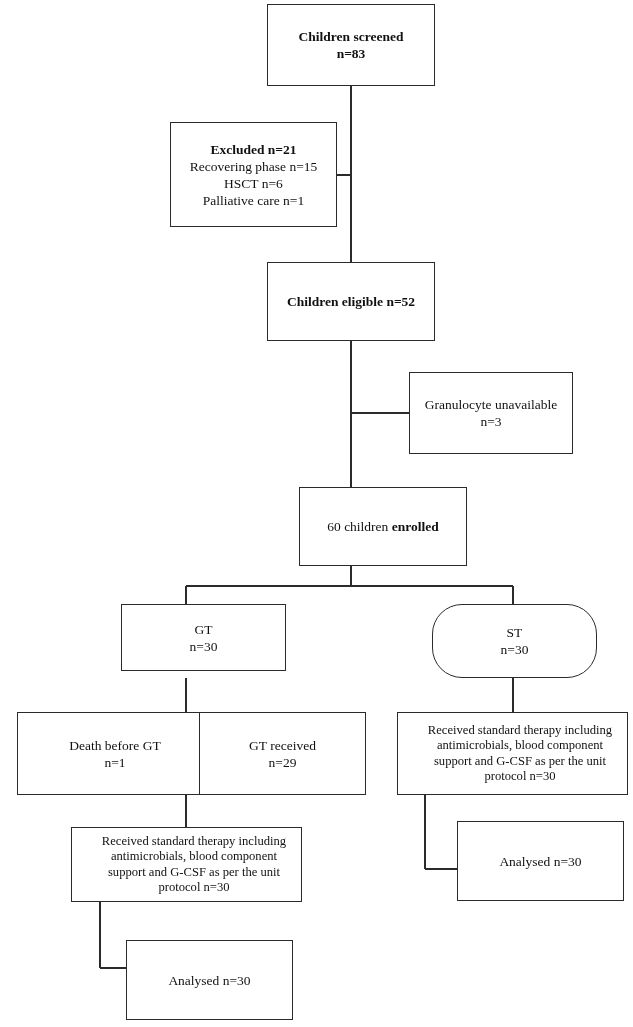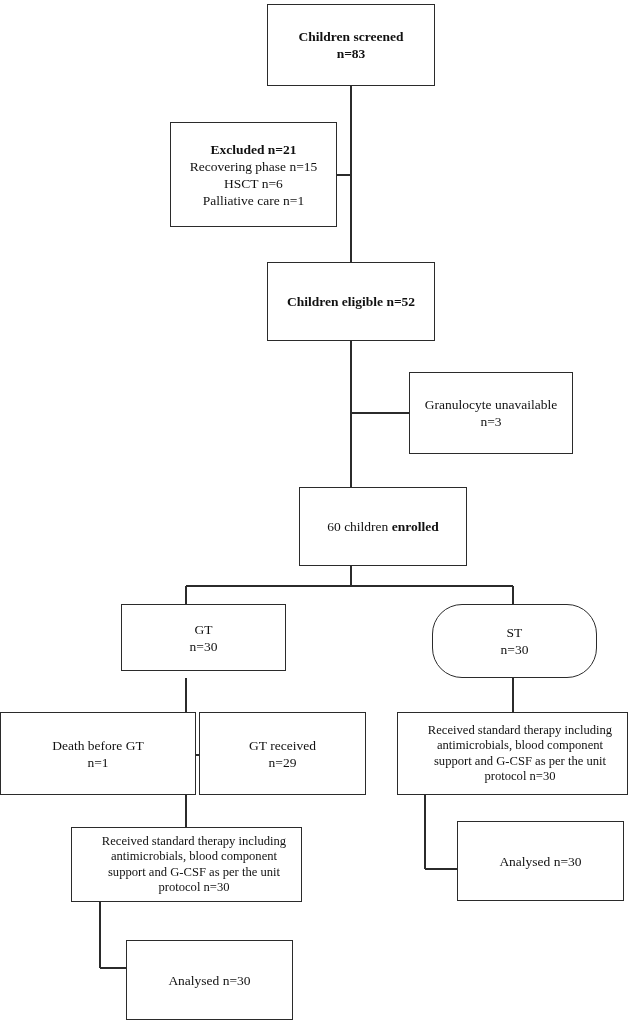--- a/index.html
+++ b/index.html
@@ -115,21 +115,21 @@
   <div class="node" style="left:104px; top:604px; width:165px; height:67px;margin-left:17px;">
     <span class="ln">GT</span>
     <span class="ln">n=30</span>
   </div>
 
   <div class="node" style="left:432px; top:604px; width:165px; height:74px;border-radius:30px;">
     <span class="ln">ST</span>
     <span class="ln">n=30</span>
   </div>
 
-  <div class="node" style="left:0; top:712px; width:196px; height:83px;">
+  <div class="node" style="left:17px; top:712px; width:196px; height:83px;">
     <span class="ln">Death before GT</span>
     <span class="ln">n=1</span>
   </div>
 
   <div class="node" style="left:199px; top:712px; width:167px; height:83px;">
     <span class="ln">GT received</span>
     <span class="ln">n=29</span>
   </div>
 
   <div class="node small" style="left:71px; top:827px; width:231px; height:75px;">

